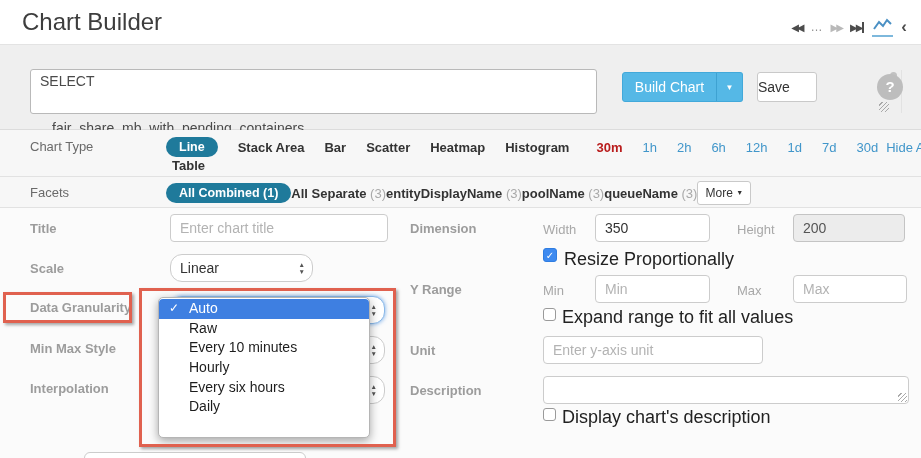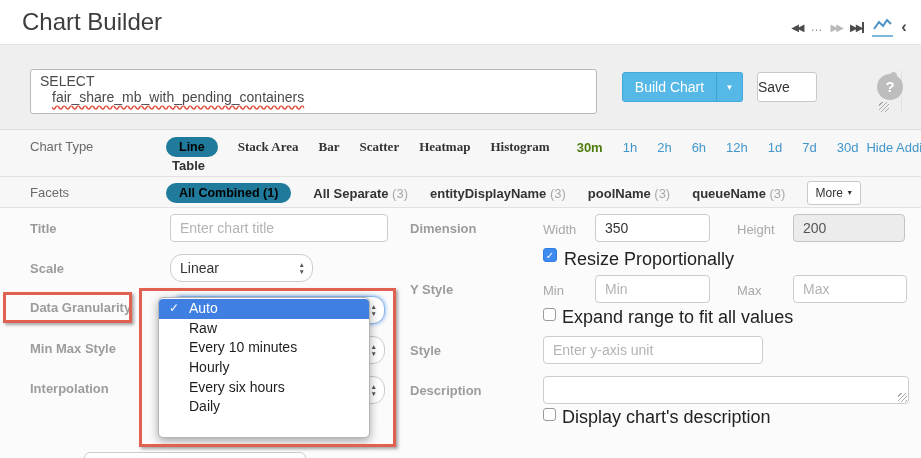--- a/index.html
+++ b/index.html
@@ -14,45 +14,45 @@
   .ni-dark { color:#4c4c4c; }
   .ni-mid  { color:#8e8e8e; letter-spacing:0 !important; font-size:12px !important; }
   .ni-dis  { color:#b9b9b9; }
   .ni-end  { border-right:2px solid #4c4c4c; padding-right:1px; }
   .ni-chart { display:inline-block; border-bottom:2px solid #7db8dc; padding:1px 1px 2px 1px; }
   .ni-chev { font-size:17px !important; letter-spacing:0 !important; color:#4c4c4c; font-weight:bold; line-height:10px; }
 
   
   .query-strip { position:absolute; left:0; top:45px; width:921px; height:85px; background:#efefef; border-bottom:1px solid #dcdcdc; }
   .query-box { position:absolute; left:30px; top:69px; width:567px; height:45px; background:#fff; border:1px solid #b9b9b9; border-radius:3px; font-size:14px; color:#4a4a4a; padding:3px 26px 3px 9px; cursor:text; }
-  .query-line2 { margin-left:12px; text-decoration-line:underline; text-decoration-style:wavy; text-decoration-color:#e04b3a; text-underline-offset:3px; }
+  .query-line2 { margin-left:12px; text-decoration-line:underline; text-decoration-style:wavy; text-decoration-color:#e04b3a; text-underline-offset:3px;margin-top:31px; }
   .query-scroll-line { position:absolute; right:19px; top:70px; height:43px; width:1px; background:#e2e2e2; }
   .query-thumb { position:absolute; right:24px; top:72px; width:7px; height:17px; border-radius:4px; background:#c2c2c2; cursor:pointer; }
   .query-resize { position:absolute; right:32px; top:102px; left:auto; width:10px; height:10px; background:repeating-linear-gradient(135deg, transparent, transparent 2px, #a9a9a9 2px, #a9a9a9 3px); cursor:nwse-resize; }
 
   .btn-build { position:absolute; left:622px; top:72px; width:95px; height:30px; background:#55b8e6; border:1px solid #42a9da; border-radius:3px 0 0 3px; color:#fff; font-size:14px; text-align:center; line-height:28px; cursor:pointer; }
   .btn-build-caret { position:absolute; left:716px; top:72px; width:27px; height:30px; background:#55b8e6; border:1px solid #42a9da; border-left:1px solid #3ea2d2; border-radius:0 3px 3px 0; color:#fff; font-size:8px; text-align:center; line-height:30px; cursor:pointer; }
   .btn-save { position:absolute; left:757px; top:72px; width:60px; height:30px; background:#fff; border:1px solid #c9c9c9; border-radius:3px; color:#333; font-size:14px; text-align:left; line-height:28px; cursor:pointer; }
   .help-circle { position:absolute; left:877px; top:74px; width:26px; height:26px; border-radius:50%; background:#bdbdbd; color:#fff; font-weight:bold; font-size:15px; text-align:center; line-height:26px; cursor:pointer; }
 
   
   .charttype-row { position:absolute; left:0; top:130px; width:921px; height:47px; background:#f7f7f7; border-bottom:1px solid #e2e2e2; }
   .row-label { font-size:13px; color:#6a6a6a; }
   .ct-label { position:absolute; left:30px; top:139px; }
   .ct-options { position:absolute; left:166px; top:137px; display:flex; align-items:center; gap:20px; }
-  .ct-opt { font-size:13px; font-weight:bold; color:#333; cursor:pointer; white-space:nowrap;font-family:Liberation Serif, serif; }
-  .pill { background:#1f7a9b; color:#000000; border-radius:12px; padding:3px 13px; font-size:12.5px; font-weight:bold; cursor:pointer; white-space:nowrap; }
-  .tr-current { font-size:13px; font-weight:bold; color:#4d7c0f; margin-left:7px; cursor:default; }
+  .ct-opt { font-size:13px; font-weight:bold; color:#333; cursor:pointer; white-space:nowrap; }
+  .pill { background:#1f7a9b; color:#ffffff; border-radius:12px; padding:3px 13px; font-size:12.5px; font-weight:bold; cursor:pointer; white-space:nowrap; }
+  .tr-current { font-size:13px; font-weight:bold; color:#b91c1c; margin-left:7px; cursor:default; }
   .tr-link { font-size:13px; color:#4196ca; cursor:pointer; white-space:nowrap; }
   .ct-row2 { position:absolute; left:172px; top:158px; font-size:13px; font-weight:bold; color:#333; cursor:pointer; }
 
   
   .facets-row { position:absolute; left:0; top:177px; width:921px; height:31px; background:#f7f7f7; border-bottom:1px solid #e2e2e2; }
   .fa-label { position:absolute; left:30px; top:185px; }
-  .fa-items { position:absolute; left:166px; top:181px; display:flex; align-items:center; gap:22px; }
+  .fa-items { position:absolute; left:166px; top:181px; display:flex; align-items:center; }
   .fa-name { font-size:13px; font-weight:bold; color:#333; cursor:pointer; white-space:nowrap; }
   .fa-count { font-size:13px; font-weight:normal; color:#a9a9a9; }
   .btn-more { width:54px; height:24px; background:#fff; border:1px solid #c9c9c9; border-radius:3px; font-size:12px; color:#333; text-align:center; line-height:22px; cursor:pointer; }
   .btn-more .caret { font-size:7px; vertical-align:2px; }
 
   
   .form-area { position:absolute; left:0; top:208px; width:921px; height:250px; background:#fbfbfb; }
   .f-label { position:absolute; font-size:13px; font-weight:bold; color:#9c9c9c; }
   .mini-label { position:absolute; font-size:13px; color:#a8a8a8; }
   .t-input { position:absolute; height:28px; background:#fff; border:1px solid #ccc; border-radius:4px; font-family:"Liberation Sans",sans-serif; font-size:14px; color:#333; padding:0 9px; }
@@ -200,29 +200,29 @@
   <div class="red-box red-box-menu"></div>
 
   <div class="f-label" style="left:410px; top:221px;">Dimension</div>
   <div class="mini-label" style="left:543px; top:222px;text-align:right;">Width</div>
   <input class="t-input" style="left: 595px; top: 214px; width: 115px;" value="350">
   <div class="mini-label" style="left:737px; top:222px;">Height</div>
   <input class="t-input" style="left: 793px; top: 214px; width: 112px;" disabled="" value="200">
   <div class="checkbox cb-on" style="left:543px; top:248px;">✓</div>
   <div class="cb-label" style="left:564px; top:249px;">Resize Proportionally</div>
 
-  <div class="f-label" style="left:410px; top:282px;">Y Style</div>
+  <div class="f-label" style="left:410px; top:282px;">Y Range</div>
   <div class="mini-label" style="left:543px; top:283px;">Min</div>
   <input class="t-input" style="left: 595px; top: 275px; width: 115px;" placeholder="Min">
   <div class="mini-label" style="left:737px; top:283px;">Max</div>
   <input class="t-input" style="left: 793px; top: 275px; width: 114px;" placeholder="Max">
   <div class="checkbox cb-off" style="left:543px; top:308px; width:13px; height:13px;"></div>
   <div class="cb-label" style="left:562px; top:307px;">Expand range to fit all values</div>
 
-  <div class="f-label" style="left:410px; top:343px;">Style</div>
+  <div class="f-label" style="left:410px; top:343px;">Unit</div>
   <input class="t-input" style="left: 543px; top: 336px; width: 220px;" placeholder="Enter y-axis unit">
 
   <div class="f-label" style="left:410px; top:383px;">Description</div>
   <div class="t-input" style="left:543px; top:376px; width:366px; position:absolute;"></div>
   <div class="resize-corner" style="left:898px; top:393px;"></div>
   <div class="checkbox cb-off" style="left:543px; top:408px; width:13px; height:13px;"></div>
   <div class="cb-label" style="left:562px; top:407px;">Display chart's description</div>
 
   <div class="bottom-partial"></div>
 

